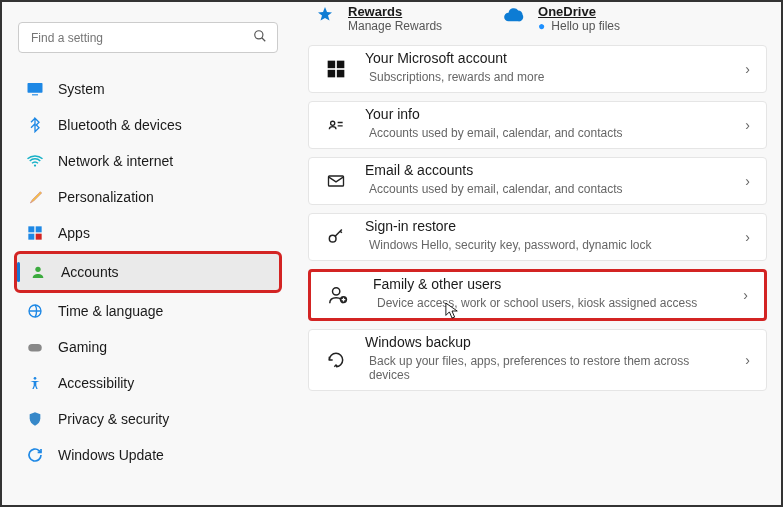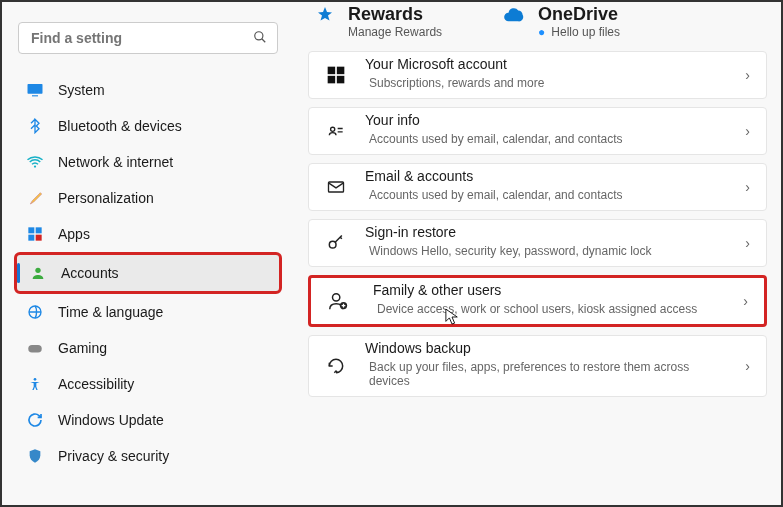--- a/index.html
+++ b/index.html
@@ -25,25 +25,24 @@
     justify-content: space-between;
     background: #fff;
     border: 1px solid #ccc;
     border-radius: 4px;
     padding: 6px 10px;
     margin: 12px 4px 18px 4px;
   }
   .search-box input {
     border: none;
     outline: none;
-    font-size: 14px;
+    font-size: 12px;
     color: #a16207;
     background: transparent;
     flex: 1;
-    font-weight: bold;
   }
   .search-box .icon { color: #555; font-size: 14px; }
   .nav-item {
     display: flex;
     align-items: center;
     gap: 14px;
     padding: 9px 8px 9px 12px;
     border-radius: 4px;
     font-size: 14px;
     cursor: pointer;
@@ -66,21 +65,21 @@
   .highlight-red { border: 3px solid #d32423; border-radius: 6px; }
   .main {
     flex: 1;
     padding: 0 14px 0 14px;
     background: #f8f8f8;
     overflow-y: auto;
   }
   .top-row { display: flex; gap: 60px; padding: 2px 4px 12px 4px; }
   .top-item { display: flex; gap: 10px; }
   .top-item .ticon { width: 26px; height: 26px; display:flex; align-items:center; justify-content:center; }
-  .top-item .title { font-weight: 600; font-size: 18px; margin:0; }
+  .top-item .title { font-weight: 600; font-size: 13px; margin:0;text-decoration:underline; }
   .top-item .sub { font-size: 12px; color: #555; margin:0; }
   .bullet { color:#1e90ff; margin-right:6px; }
   .card {
     background: #fff;
     border: 1px solid #e5e5e5;
     border-radius: 4px;
     display: flex;
     align-items: center;
     padding: 4px 16px;
     margin-bottom: 8px;
@@ -195,35 +194,35 @@
         <svg width="16" height="16" viewBox="0 0 24 24" fill="#1e88e5">
             <circle cx="12" cy="5" r="2"></circle>
             <path d="M5 9h14l-5 2v5l2 5h-2l-2-5-2 5H8l2-5v-5z"></path>
           </svg>
       </span>
       <span>Accessibility</span>
     </div>
 
     <div class="nav-item">
       <span class="nav-icon">
+        <svg width="16" height="16" viewBox="0 0 24 24" fill="#3688c9">
+            <path d="M12 2l8 3v6c0 5-3 9-8 11-5-2-8-6-8-11V5z"></path>
+          </svg>
+      </span>
+      <span>Privacy &amp; security</span>
+    </div>
+
+    <div class="nav-item">
+      <span class="nav-icon">
         <svg width="16" height="16" viewBox="0 0 24 24" fill="none" stroke="#1e88e5" stroke-width="2.5">
             <path d="M21 12a9 9 0 11-3-6.7L21 8"></path>
             <polyline points="21 3 21 8 16 8"></polyline>
           </svg>
       </span>
       <span>Windows Update</span>
-    </div>
-
-    <div class="nav-item">
-      <span class="nav-icon">
-        <svg width="16" height="16" viewBox="0 0 24 24" fill="#3688c9">
-            <path d="M12 2l8 3v6c0 5-3 9-8 11-5-2-8-6-8-11V5z"></path>
-          </svg>
-      </span>
-      <span>Privacy &amp; security</span>
     </div>
   </div>
 
   <div class="main">
 
     <div class="top-row">
       <div class="top-item">
         <span class="ticon">
           <svg width="24" height="24" viewBox="0 0 24 24" fill="#0d7cd4">
               <path d="M12 2l2 5 5 .5-4 3 1.5 5L12 13l-4.5 2.5L9 10.5l-4-3 5-.5z"></path>

